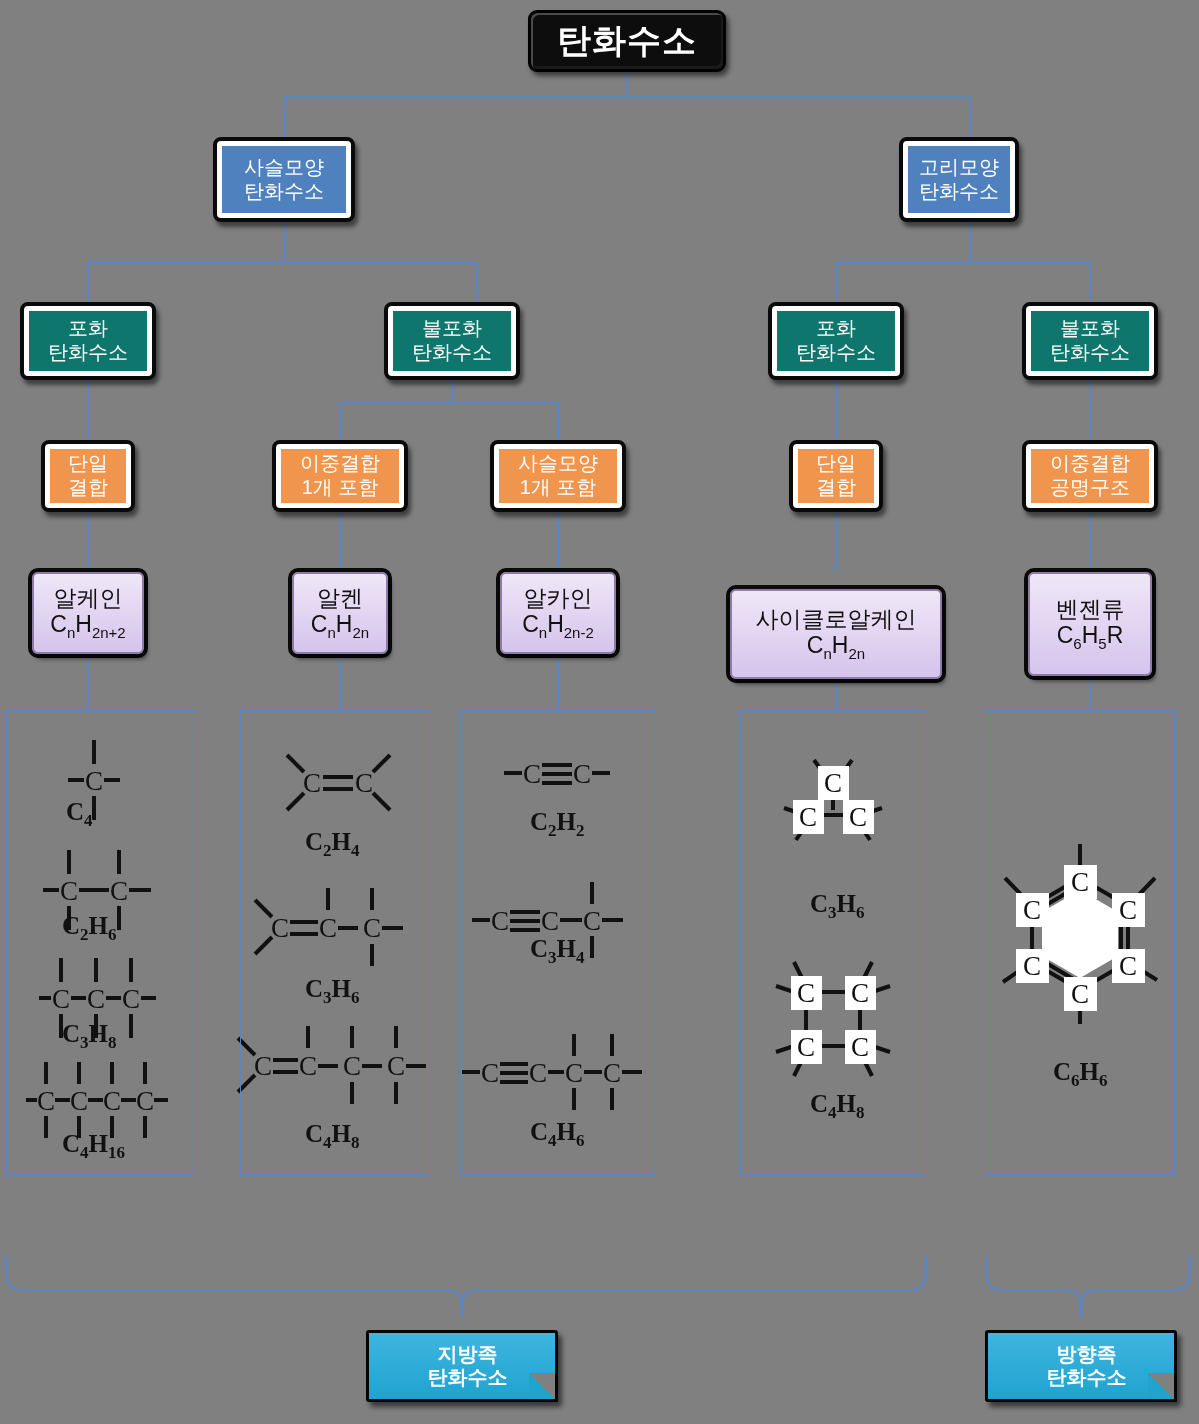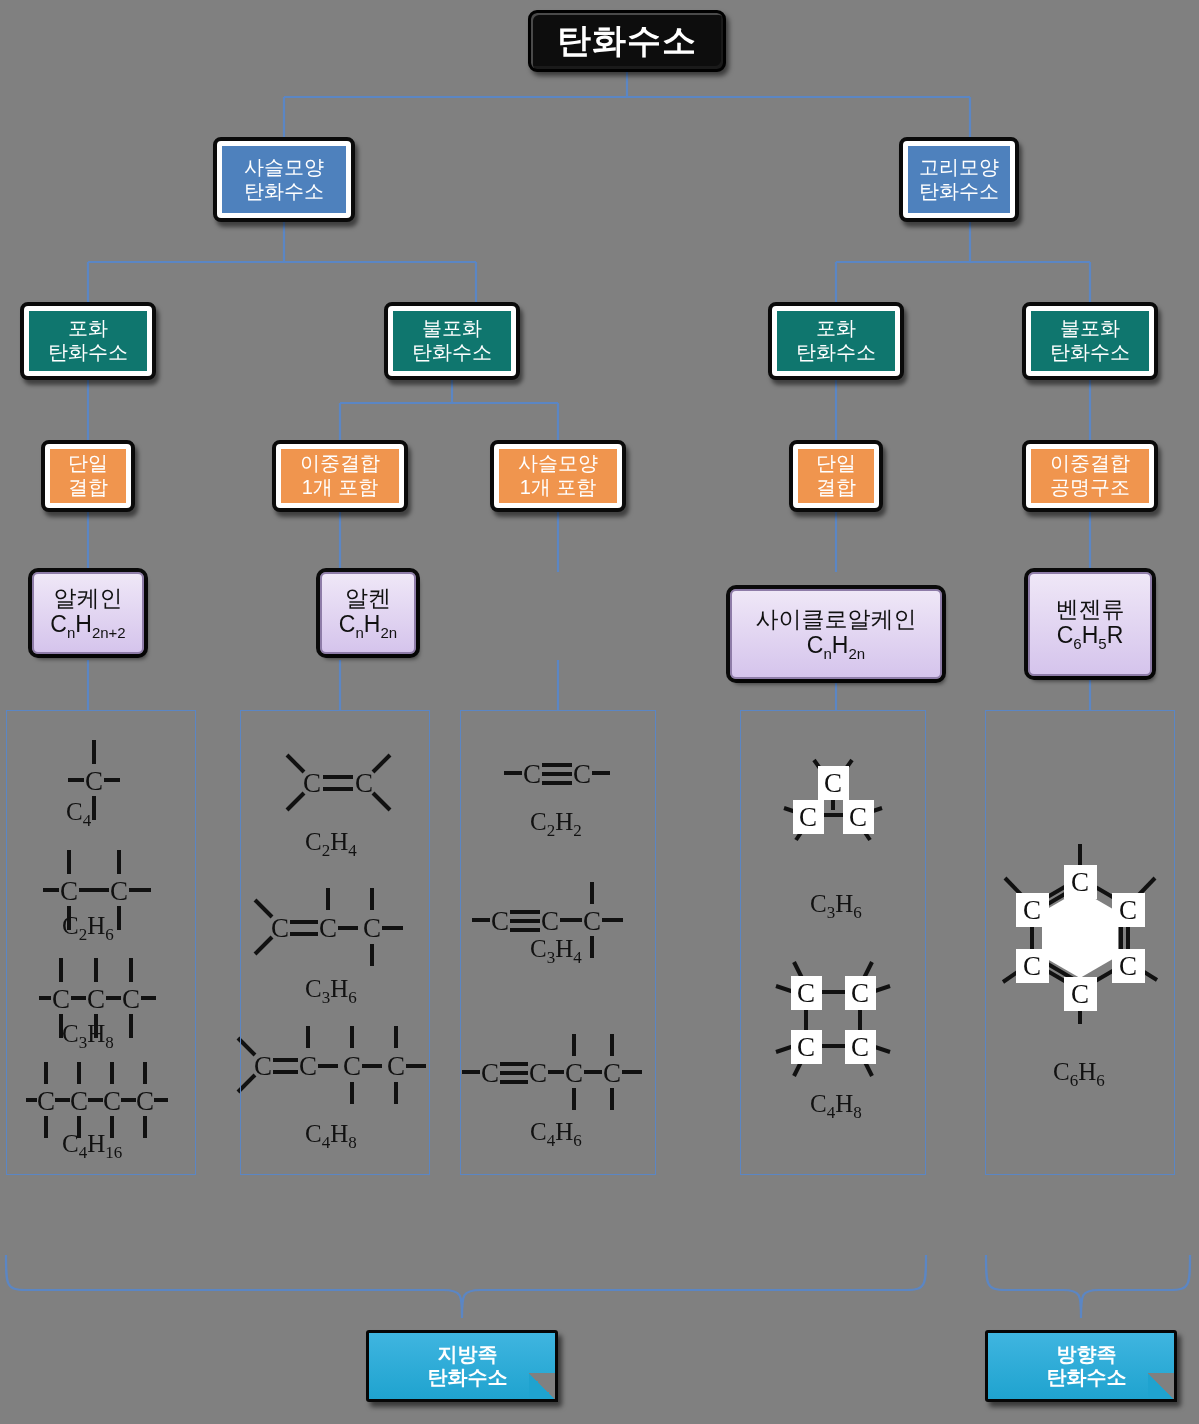--- a/index.html
+++ b/index.html
@@ -86,21 +86,21 @@
   
   .panel {
     position:absolute;
     border:1px solid #5b86c4;
     background:transparent;
     z-index:2;
   }
   .formula {
     position:absolute;
     font-family:"Liberation Serif", serif;
-    font-weight:normal;
+    font-weight:bold;
     color:#111;
     font-size:25px;
     white-space:nowrap;
   }
   .formula sub { font-size:17px; }
   svg.struct { position:absolute; overflow:visible; }
   svg.struct line, svg.struct path { stroke:#111; stroke-width:4; stroke-linecap:butt; }
   .ctext { font-family:"Liberation Serif", serif; font-size:27px; fill:#111; font-weight:500; }
   .cbox  { fill:#ffffff; }
 </style>
@@ -192,23 +192,27 @@
   </div>
   <div class="node framed orange" style="left:1022px;top:440px;width:136px;height:72px;">
     <span class="inner">이중결합
 공명구조</span>
   </div>
 
   <div class="node purple" style="left:32px;top:572px;width:112px;height:82px;">
     <span class="l1">알케인</span>
     <span class="l2">C<sub>n</sub>H<sub>2n+2</sub></span>
   </div>
-  <div class="node purple" style="left:292px;top:572px;width:96px;height:82px;margin-left:28px;">
+  <div class="node purple" style="left:292px;top:572px;width:96px;height:82px;">
     <span class="l1">알켄</span>
     <span class="l2">C<sub>n</sub>H<sub>2n</sub></span>
+  </div>
+  <div class="node purple" style="left:500px;top:572px;width:116px;height:82px;">
+    <span class="l1">알카인</span>
+    <span class="l2">C<sub>n</sub>H<sub>2n-2</sub></span>
   </div>
   <div class="node purple" style="left:730px;top:572px;width:212px;height:90px;margin-top:17px;">
     <span class="l1">사이클로알케인</span>
     <span class="l2">C<sub>n</sub>H<sub>2n</sub></span>
   </div>
   <div class="node purple" style="left:1028px;top:572px;width:124px;height:104px;">
     <span class="l1">벤젠류</span>
     <span class="l2">C<sub>6</sub>H<sub>5</sub>R</span>
   </div>
 

